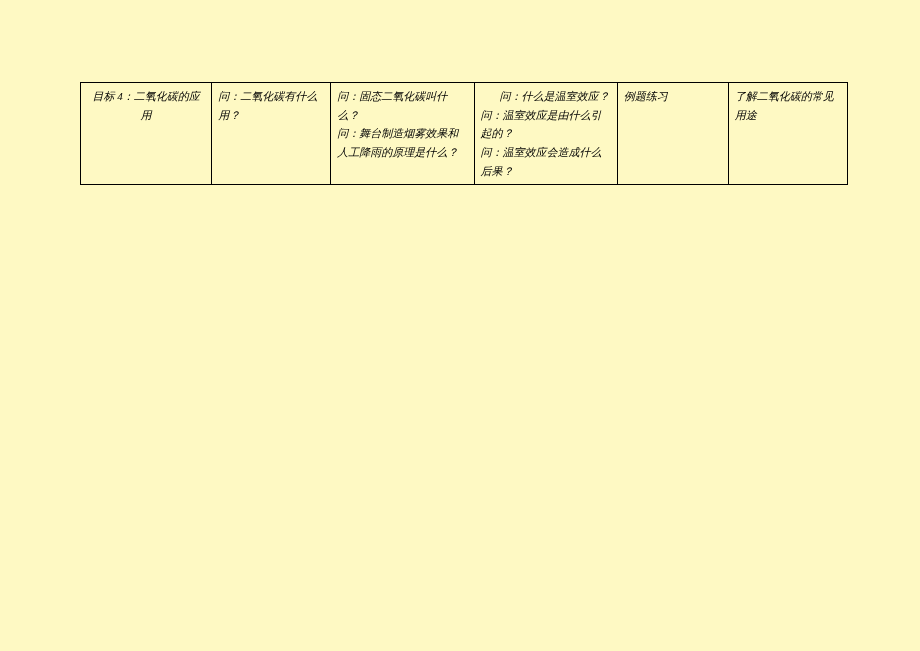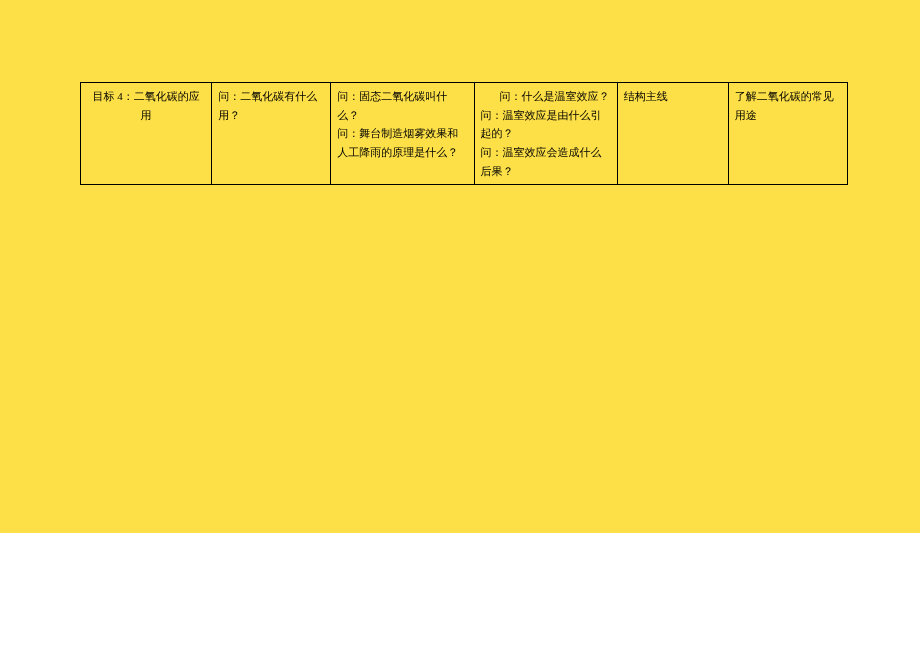--- a/index.html
+++ b/index.html
@@ -8,23 +8,24 @@
       box-sizing: border-box;
     }
     body {
       font-family: "SimSun", "宋体", serif;
       font-size: 12px;
       background: #ffffff;
       padding: 0;
     }
     .page {
       width: 920px;
-      height: 533px;
-      background: #fde047;
+      height: 651px;
+      background: #fef9c3;
       position: relative;
+      font-style: italic;
     }
     .table-container {
       position: absolute;
       top: 82px;
       left: 80px;
       width: 768px;
     }
     table {
       border-collapse: collapse;
       width: 100%;
@@ -94,21 +95,21 @@
         <td class="col3">
           <span style="white-space: pre-line;">问：固态二氧化碳叫什么？
 问：舞台制造烟雾效果和人工降雨的原理是什么？</span>
         </td>
         <td class="col4">
           <span style="white-space: pre-line; margin-left: 19px;">问：什么是温室效应？
 问：温室效应是由什么引起的？
 问：温室效应会造成什么后果？</span>
         </td>
         <td class="col5">
-          <span>结构主线</span>
+          <span>例题练习</span>
         </td>
         <td class="col6">
           <span>了解二氧化碳的常见用途</span>
         </td>
       </tr>
     </tbody>
       </table>
   </div>
 </div>
 

